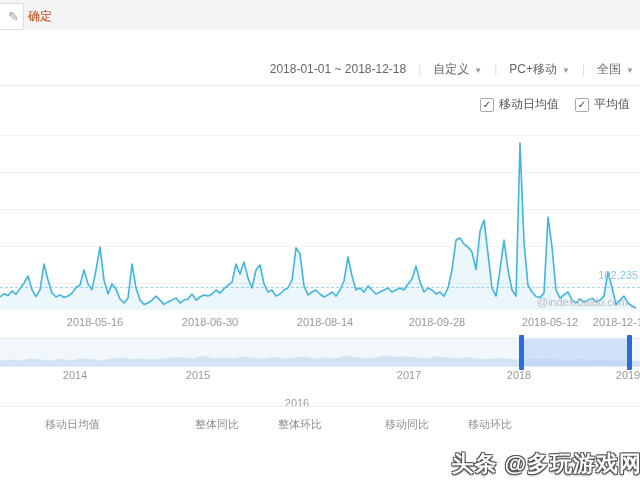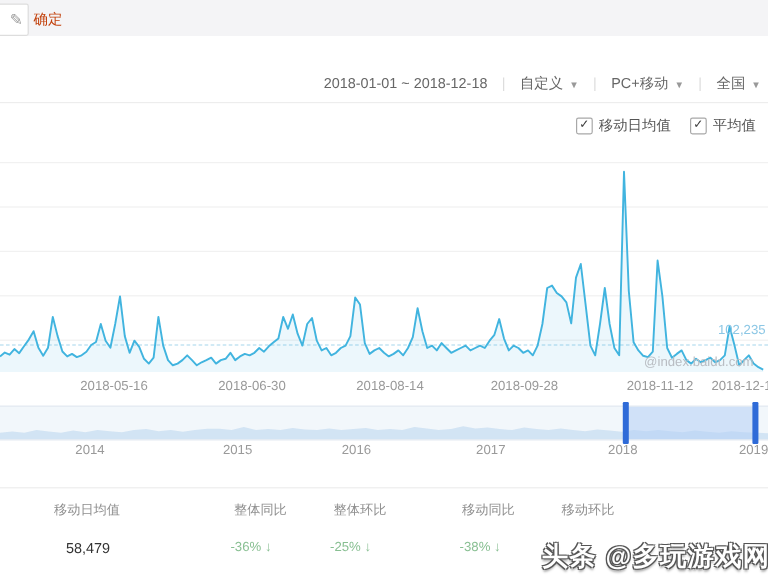--- a/index.html
+++ b/index.html
@@ -100,51 +100,44 @@
         <path d="M0,172.0 L4,168.8 L8,170.6 L12,165.9 L16,169.3 L20,163.6 L24,158.0 L28,151.0 L32,164.8 L36,171.5 L40,164.8 L44,139.1 L48,155.1 L52,167.9 L56,172.0 L60,169.9 L64,172.6 L68,171.1 L72,168.1 L76,162.5 L80,160.0 L84,145.0 L88,158.9 L92,164.8 L96,145.0 L100,122.0 L104,155.1 L108,169.0 L112,158.9 L116,164.1 L120,174.0 L124,178.0 L128,173.1 L132,139.1 L136,163.0 L140,175.1 L144,179.4 L148,178.0 L152,175.1 L156,171.1 L160,175.1 L164,179.4 L168,176.9 L172,175.1 L176,173.1 L180,178.0 L184,175.1 L188,174.0 L192,169.0 L196,175.1 L200,172.0 L204,169.9 L208,171.1 L212,169.0 L216,165.0 L220,168.1 L224,163.6 L228,160.3 L232,157.1 L236,139.1 L240,149.0 L244,137.1 L248,153.1 L252,163.0 L256,145.0 L260,140.0 L264,158.9 L268,167.0 L272,165.0 L276,171.1 L280,169.0 L284,165.0 L288,163.0 L292,155.1 L296,122.9 L300,128.8 L304,160.9 L308,169.9 L312,167.0 L316,165.0 L320,169.0 L324,172.0 L328,169.9 L332,167.0 L336,171.1 L340,165.0 L344,156.0 L348,131.9 L352,151.0 L356,165.0 L360,163.0 L364,167.0 L368,160.9 L372,165.0 L376,169.0 L380,167.0 L384,165.0 L388,163.0 L392,167.0 L396,165.0 L400,163.0 L404,165.0 L408,158.9 L412,154.0 L416,140.9 L420,157.1 L424,167.0 L428,163.0 L432,165.0 L436,169.0 L440,167.0 L444,171.1 L448,163.0 L452,145.0 L456,115.0 L460,113.0 L464,119.1 L468,122.0 L472,127.0 L476,144.5 L480,106.3 L484,95.0 L488,128.8 L492,163.0 L496,171.1 L500,145.0 L504,115.0 L508,145.0 L512,165.0 L516,171.1 L520,18.1 L524,117.5 L528,160.3 L532,167.0 L536,171.5 L540,172.6 L544,168.1 L548,92.1 L552,122.0 L556,165.0 L560,173.1 L564,169.9 L568,167.0 L572,175.1 L576,178.0 L580,174.0 L584,176.9 L588,175.1 L592,173.1 L596,176.9 L600,175.1 L604,171.1 L608,147.0 L612,162.5 L616,179.4 L620,175.1 L624,171.1 L628,178.0 L632,181.0 L636,183.0" fill="none" stroke="#41b4df" stroke-width="1.6" stroke-linejoin="round"></path>
       </svg>
     <span class="avg-label">102,235</span>
     <span class="wm-chart">@index.baidu.com</span>
   </div>
   <div class="xticks">
       <span style="left: 95px;">2018-05-16</span>
       <span style="left: 210px;">2018-06-30</span>
       <span style="left: 325px;">2018-08-14</span>
       <span style="left: 437px;">2018-09-28</span>
-      <span style="left: 550px;">2018-11-12</span>
+      <span style="left: 550px;">2018-05-12</span>
       <span style="left: 621px;">2018-12-18</span>
     </div>
 
   <div class="tl">
     <svg id="tl-svg" width="640" height="27" viewBox="0 0 640 27" preserveAspectRatio="none">
         <path d="M0.0,21.6 L10.2,20.5 L20.3,21.6 L30.5,19.4 L40.6,20.5 L50.8,21.6 L61.0,19.8 L71.1,21.2 L81.3,19.4 L91.4,20.3 L101.6,21.2 L111.7,19.4 L121.9,18.5 L132.1,20.3 L142.2,19.4 L152.4,20.7 L162.5,19.4 L172.7,18.3 L182.9,18.3 L193.0,19.4 L203.2,16.8 L213.3,19.4 L223.5,18.5 L233.7,19.4 L243.8,17.6 L254.0,19.0 L264.1,19.4 L274.3,18.1 L284.4,19.4 L294.6,18.5 L304.8,17.6 L314.9,19.4 L325.1,18.5 L335.2,19.4 L345.4,16.8 L355.6,18.1 L365.7,19.4 L375.9,18.5 L386.0,16.3 L396.2,18.1 L406.3,17.2 L416.5,18.5 L426.7,19.4 L436.8,17.2 L447.0,18.5 L457.1,19.4 L467.3,18.1 L477.5,19.4 L487.6,20.3 L497.8,19.0 L507.9,19.8 L518.1,20.7 L528.3,19.4 L538.4,20.3 L548.6,19.4 L558.7,20.3 L568.9,21.2 L579.0,19.8 L589.2,20.7 L599.4,21.6 L609.5,20.3 L619.7,21.2 L629.8,21.6 L640.0,22.0 L640,27 L0,27 Z" fill="rgba(170,205,235,0.45)" stroke="none"></path>
       </svg>
     <div class="tl-sel" style="left:521px;width:111px"></div>
     <div class="tl-handle" style="left:519px"></div>
     <div class="tl-handle" style="left:627px"></div>
   </div>
   <div class="years">
       <span style="left: 75px;">2014</span>
       <span style="left: 187px; margin-left: 11px;">2015</span>
-      <span style="left: 297px;">2016</span>
+      <span style="left: 297px; margin-top: 28px;">2016</span>
       <span style="left: 409px;">2017</span>
       <span style="left: 519px;">2018</span>
       <span style="left: 628px; text-align: right;">2019</span>
     </div>
 
   <div class="hline tbl-sep"></div>
   <div class="thead">
       <span style="left: 45px;">移动日均值</span>
       <span style="left: 195px;">整体同比</span>
       <span style="left: 278px;">整体环比</span>
       <span style="left: 385px;">移动同比</span>
       <span style="left: 468px;">移动环比</span>
     </div>
-  <div class="tvals">
-      <span class="num" style="left: 55px;">58,479</span>
-      <span class="pct" style="left: 192px;">-36% ↓</span>
-      <span class="pct" style="left: 275px;">-25% ↓</span>
-      <span class="pct" style="left: 383px;">-38% ↓</span>
-      <span class="pct" style="left: 466px;"></span>
-    </div>
 
   <div class="wm-br">头条 @多玩游戏网</div>
 </div>
 
 </body></html>

